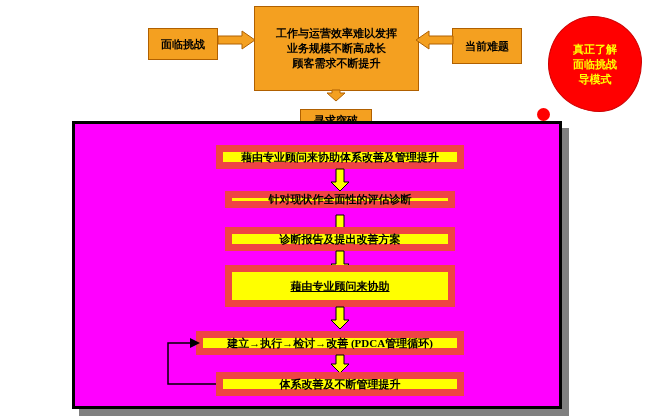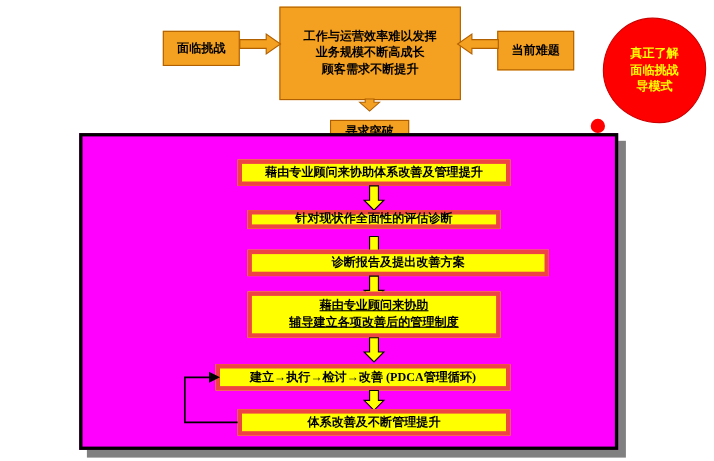--- a/index.html
+++ b/index.html
@@ -30,21 +30,21 @@
     color: #000000;
   }
   .orange {
     background: #f4a020;
     border: 1px solid #b06000;
     color: #000000;
     font-weight: bold;
   }
   .yellow {
     background: #ffff00;
-    border: 4px solid #ef4444;
+    border: 7px solid #ef4444;
     font-weight: bold;
   }
   .magenta-panel {
     position: absolute;
     background: #ff00ff;
     border: 3px solid #000000;
     box-sizing: border-box;
   }
   .panel-shadow {
     position: absolute;
@@ -134,31 +134,30 @@
   </svg>
 
   <div class="box yellow" style="left:225px; top:191px; width:230px; height:17px;">
     <div class="boxline">针对现状作全面性的评估诊断</div>
   </div>
 
   <svg class="arrow-svg" style="left:331px; top:215px;" width="18" height="22" viewBox="0 0 18 22">
     <polygon points="5,0 13,0 13,13 18,13 9,22 0,13 5,13" fill="#ffff00" stroke="#000000" stroke-width="1"></polygon>
   </svg>
 
-  <div class="box yellow" style="left:225px; top:227px; width:274px; height:24px;">
+  <div class="box yellow" style="left:225px; top:227px; width:230px; height:24px;">
     <div class="boxline">诊断报告及提出改善方案</div>
   </div>
 
   <svg class="arrow-svg" style="left:331px; top:251px;" width="18" height="22" viewBox="0 0 18 22">
     <polygon points="5,0 13,0 13,13 18,13 9,22 0,13 5,13" fill="#ffff00" stroke="#000000" stroke-width="1"></polygon>
   </svg>
 
   <div class="box yellow" style="left:225px; top:265px; width:230px; height:42px;text-decoration:underline;">
     <div class="boxline">藉由专业顾问来协助</div>
-    <div class="boxline">辅导建立各项改善后的管理制度</div>
   </div>
 
   <svg class="arrow-svg" style="left:331px; top:307px;" width="18" height="22" viewBox="0 0 18 22">
     <polygon points="5,0 13,0 13,13 18,13 9,22 0,13 5,13" fill="#ffff00" stroke="#000000" stroke-width="1"></polygon>
   </svg>
 
   <div class="box yellow" style="left:196px; top:331px; width:268px; height:24px;font-family:Liberation Serif, serif;">
     <div class="boxline">建立→执行→检讨→改善 (PDCA管理循环)</div>
   </div>
 

